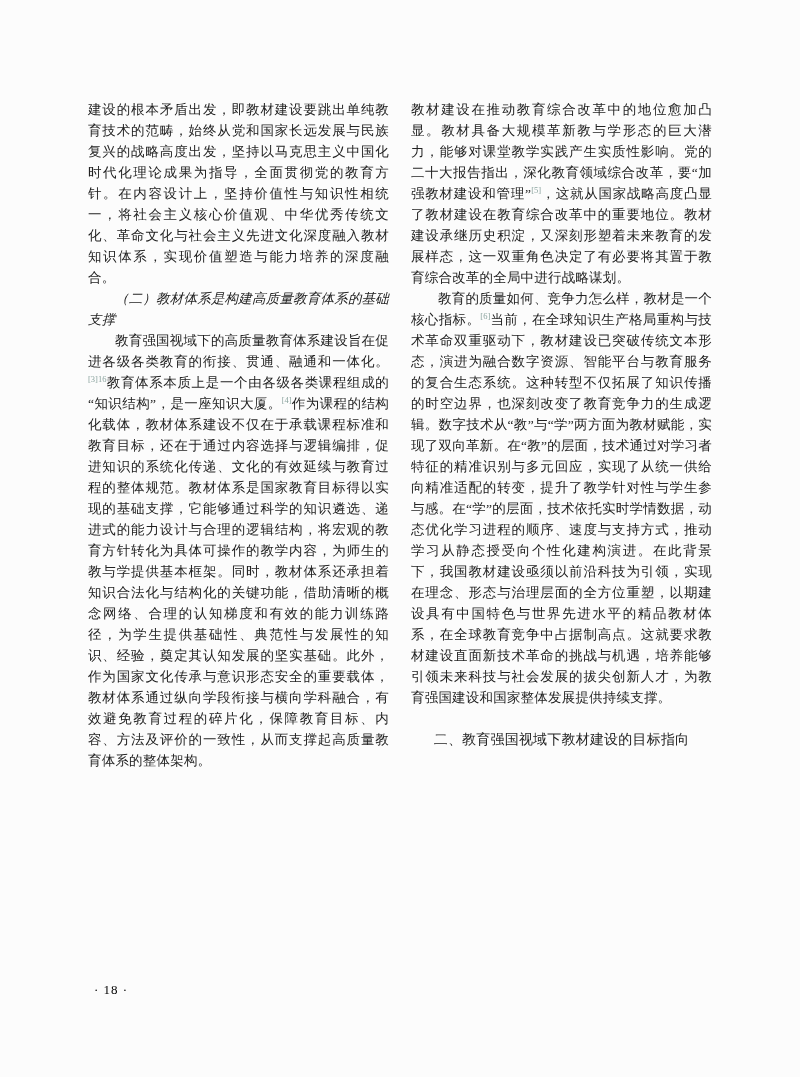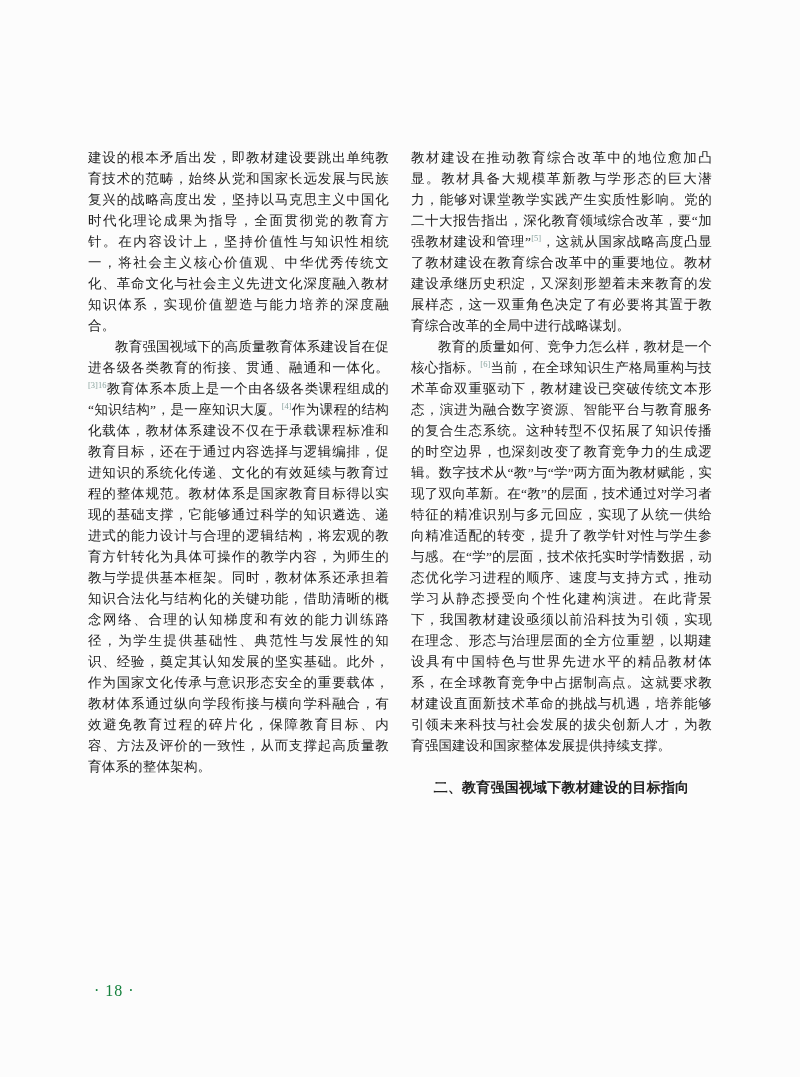--- a/index.html
+++ b/index.html
@@ -10,52 +10,52 @@
     background:var(--page-bg,#fcfcfc);
     color:var(--body-color,#222);
     font-family:"Liberation Serif","DejaVu Serif",serif;
     overflow:hidden;
   }
   .column{
     position:absolute;top:99px;width:301px;
     font-size:13.5px;line-height:21px;
     text-align:justify;text-justify:inter-ideograph;
     letter-spacing:0.2px;
-    margin-top:48px;
   }
   .col-left{left:88px;}
   .col-right{left:411px;}
   .column p{margin:0;text-indent:2em;}
   .column p.cont{text-indent:0;}
   .subhead{font-style:italic;}
   .section-head{
-    font-weight:bold;font-style:normal;
+    font-weight:normal;font-style:normal;
     text-align:center;text-indent:0 !important;
     margin:21px 0 !important;
     font-family:"Liberation Sans","DejaVu Sans",sans-serif;
     font-size:14px;
   }
   sup.cite{
     color:var(--citation-color,#8aa39e);
     font-size:8.5px;line-height:0;
     vertical-align:super;
     letter-spacing:0;
   }
   .page-number{
     position:absolute;left:94px;top:982px;
-    font-size:16px;color:#15803d;letter-spacing:1px;
+    font-size:13px;color:#000000;letter-spacing:1px;
   }
 </style>
 </head>
 <body>
 
 <div class="page">
 
   <div class="column col-left">
     <p class="cont">建设的根本矛盾出发，即教材建设要跳出单纯教育技术的范畴，始终从党和国家长远发展与民族复兴的战略高度出发，坚持以马克思主义中国化时代化理论成果为指导，全面贯彻党的教育方针。在内容设计上，坚持价值性与知识性相统一，将社会主义核心价值观、中华优秀传统文化、革命文化与社会主义先进文化深度融入教材知识体系，实现价值塑造与能力培养的深度融合。</p>
+    <p class="subhead">（二）教材体系是构建高质量教育体系的基础支撑</p>
     <p>教育强国视域下的高质量教育体系建设旨在促进各级各类教育的衔接、贯通、融通和一体化。<sup class="cite">[3]16</sup>教育体系本质上是一个由各级各类课程组成的“知识结构”，是一座知识大厦。<sup class="cite">[4]</sup>作为课程的结构化载体，教材体系建设不仅在于承载课程标准和教育目标，还在于通过内容选择与逻辑编排，促进知识的系统化传递、文化的有效延续与教育过程的整体规范。教材体系是国家教育目标得以实现的基础支撑，它能够通过科学的知识遴选、递进式的能力设计与合理的逻辑结构，将宏观的教育方针转化为具体可操作的教学内容，为师生的教与学提供基本框架。同时，教材体系还承担着知识合法化与结构化的关键功能，借助清晰的概念网络、合理的认知梯度和有效的能力训练路径，为学生提供基础性、典范性与发展性的知识、经验，奠定其认知发展的坚实基础。此外，作为国家文化传承与意识形态安全的重要载体，教材体系通过纵向学段衔接与横向学科融合，有效避免教育过程的碎片化，保障教育目标、内容、方法及评价的一致性，从而支撑起高质量教育体系的整体架构。</p>
   </div>
 
   <div class="column col-right">
     <p class="cont">教材建设在推动教育综合改革中的地位愈加凸显。教材具备大规模革新教与学形态的巨大潜力，能够对课堂教学实践产生实质性影响。党的二十大报告指出，深化教育领域综合改革，要“加强教材建设和管理”<sup class="cite">[5]</sup>，这就从国家战略高度凸显了教材建设在教育综合改革中的重要地位。教材建设承继历史积淀，又深刻形塑着未来教育的发展样态，这一双重角色决定了有必要将其置于教育综合改革的全局中进行战略谋划。</p>
     <p>教育的质量如何、竞争力怎么样，教材是一个核心指标。<sup class="cite">[6]</sup>当前，在全球知识生产格局重构与技术革命双重驱动下，教材建设已突破传统文本形态，演进为融合数字资源、智能平台与教育服务的复合生态系统。这种转型不仅拓展了知识传播的时空边界，也深刻改变了教育竞争力的生成逻辑。数字技术从“教”与“学”两方面为教材赋能，实现了双向革新。在“教”的层面，技术通过对学习者特征的精准识别与多元回应，实现了从统一供给向精准适配的转变，提升了教学针对性与学生参与感。在“学”的层面，技术依托实时学情数据，动态优化学习进程的顺序、速度与支持方式，推动学习从静态授受向个性化建构演进。在此背景下，我国教材建设亟须以前沿科技为引领，实现在理念、形态与治理层面的全方位重塑，以期建设具有中国特色与世界先进水平的精品教材体系，在全球教育竞争中占据制高点。这就要求教材建设直面新技术革命的挑战与机遇，培养能够引领未来科技与社会发展的拔尖创新人才，为教育强国建设和国家整体发展提供持续支撑。</p>
     <p class="section-head">二、教育强国视域下教材建设的目标指向</p>
   </div>
 
   <span class="page-number">· 18 ·</span>

